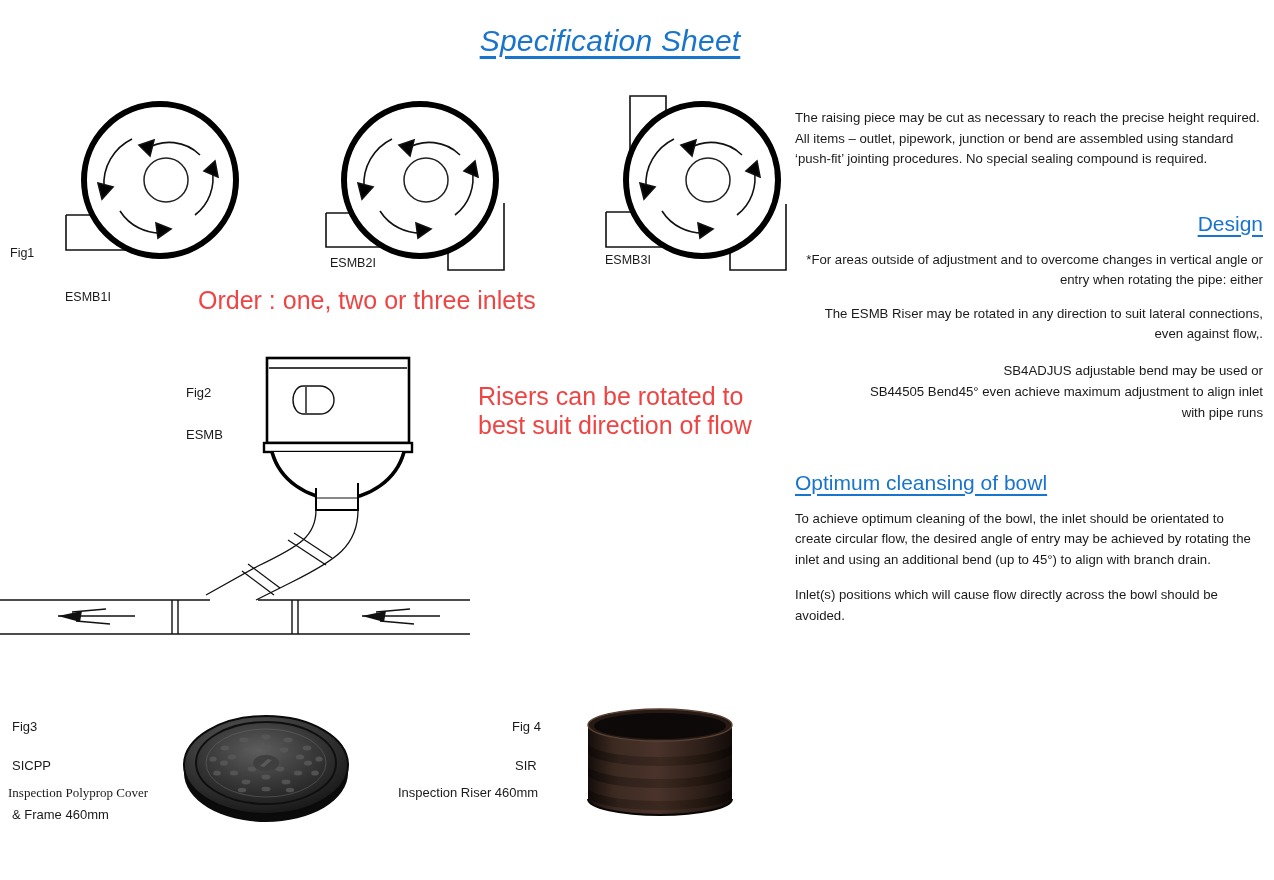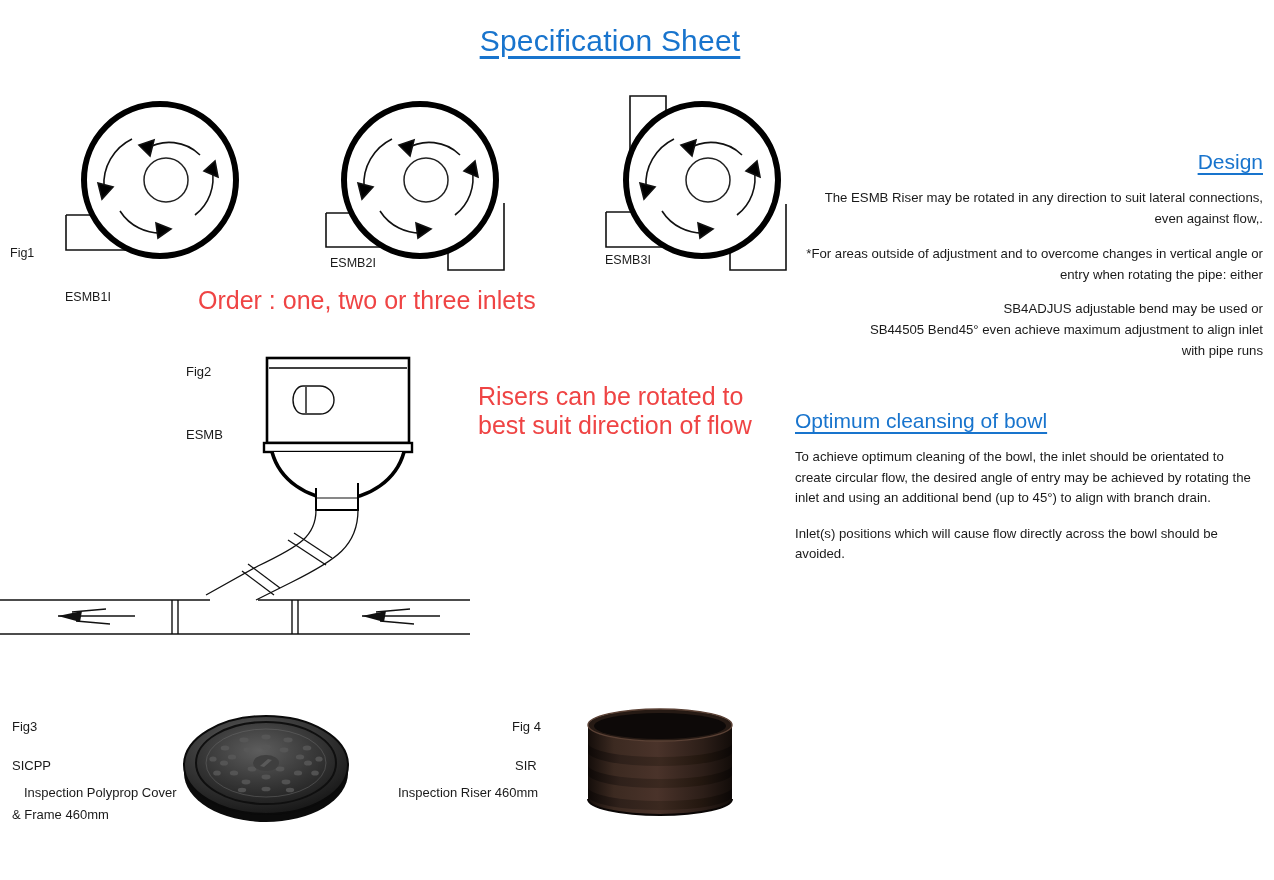--- a/index.html
+++ b/index.html
@@ -8,21 +8,21 @@
     font-family:"Liberation Sans", sans-serif;
     color:#1a1a1a;
     -webkit-font-smoothing:antialiased;
   }
   .abs{position:absolute;}
 
   
   #doc-title{
     left:0;top:24px;width:1220px;text-align:center;
     font-size:30px;color:#1874CD;text-decoration:underline;
-    text-underline-offset:5px;font-weight:400;letter-spacing:.2px;
+    text-underline-offset:5px;font-weight:400;letter-spacing:.2px;font-style:italic;
   }
 
   
   #right-col{left:795px;top:108px;width:468px;}
   .sec-head{
     font-size:21px;color:#1874CD;text-decoration:underline;
     text-underline-offset:4px;font-weight:400;margin:0 0 14px 0;
     line-height:1.15;
   }
   .sec-head.h2{margin-top:0;}
@@ -125,21 +125,21 @@
       <polygon points="160,85 146,79 157,69"></polygon>
       <path d="M62,119 A48,48 0 0 0 106,141" fill="none"></path>
       <polygon points="98,131 113,137 100,146"></polygon>
     </g>
   </svg>
 </div>
 <div class="abs fig-label" style="left:605px;top:253px;text-align:right;">ESMB3I</div>
 
 <div class="abs headline" style="left:198px;top:286px;">Order : one, two or three inlets</div>
 
-<div class="abs fig-label big" style="left:186px;top:364px;">Fig2</div>
+<div class="abs fig-label big" style="left:186px;top:385px;">Fig2</div>
 <div class="abs fig-label big" style="left:186px;top:427px;">ESMB</div>
 
 <div class="abs" style="left:0px;top:350px;width:480px;height:300px;">
   <svg width="480" height="300" viewBox="0 0 480 300">
 
     <rect x="267" y="8" width="142" height="85" fill="#fff" stroke="#000" stroke-width="2.6"></rect>
     <line x1="269" y1="18" x2="407" y2="18" stroke="#000" stroke-width="1.3"></line>
 
     <path d="M303,36 L320,36 A14,14 0 0 1 320,64 L303,64 A10,14 0 0 1 303,36 Z" fill="#fff" stroke="#111" stroke-width="1.4"></path>
     <line x1="306" y1="37" x2="306" y2="63" stroke="#111" stroke-width="1.4"></line>
@@ -180,21 +180,21 @@
       <line x1="380" y1="271" x2="414" y2="274" stroke-width="1.4"></line>
     </g>
   </svg>
 </div>
 
 <div class="abs headline" style="left:478px;top:382px;">Risers can be rotated to</div>
 <div class="abs headline" style="left:478px;top:411px;">best suit direction of flow</div>
 
 <div class="abs fig-label big" style="left:12px;top:719px;">Fig3</div>
 <div class="abs fig-label big" style="left:12px;top:758px;">SICPP</div>
-<div class="abs fig-label big" style="left:24px;top:785px;">Inspection Polyprop Cover</div>
+<div class="abs fig-label big" style="left:8px;top:785px;font-family:Liberation Serif, serif;">Inspection Polyprop Cover</div>
 <div class="abs fig-label big" style="left:12px;top:807px;">&amp; Frame 460mm</div>
 
 <div class="abs" id="cover-photo">
   <svg width="172" height="130" viewBox="0 0 172 130">
     <defs>
       <radialGradient id="gBody" cx="42%" cy="32%" r="75%">
         <stop offset="0%" stop-color="#6a6a6a"></stop>
         <stop offset="40%" stop-color="#424242"></stop>
         <stop offset="75%" stop-color="#262626"></stop>
         <stop offset="100%" stop-color="#121212"></stop>
@@ -288,26 +288,27 @@
     <ellipse cx="80" cy="23" rx="66" ry="13" fill="#0d0908"></ellipse>
     <ellipse cx="80" cy="22" rx="72" ry="16" fill="none" stroke="#5a4135" stroke-width="1.4"></ellipse>
 
     <path d="M8,96 A72,16 0 0 0 152,96" fill="none" stroke="#0a0605" stroke-width="2"></path>
   </svg>
 </div>
 
 <div class="abs" id="right-col">
 
   <section>
+    <p class="para">The raising piece may be cut as necessary to reach the precise height required. All items – outlet, pipework, junction or bend are assembled using standard ‘push-fit’ jointing procedures. No special sealing compound is required.</p>
   </section>
 
   <section id="sec-design">
     <h2 class="sec-head">Design</h2>
+    <p class="para tight">*For areas outside of adjustment and to overcome changes in vertical angle or entry when rotating the pipe: either</p>
     <p class="para">The ESMB Riser may be rotated in any direction to suit lateral connections, even against flow,.</p>
-    <p class="para tight">*For areas outside of adjustment and to overcome changes in vertical angle or entry when rotating the pipe: either</p>
     <div class="blk">
       <p class="para indent1">SB4ADJUS adjustable bend may be used or</p>
       <p class="para indent1">SB44505 Bend45° even achieve maximum adjustment to align inlet</p>
       <p class="para indent2">with pipe runs</p>
     </div>
   </section>
 
   <section id="sec-optimum">
     <h2 class="sec-head">Optimum cleansing of bowl</h2>
     <p class="para">To achieve optimum cleaning of the bowl, the inlet should be orientated to create circular flow, the desired angle of entry may be achieved by rotating the inlet and using an additional bend (up to 45°) to align with branch drain.</p>

